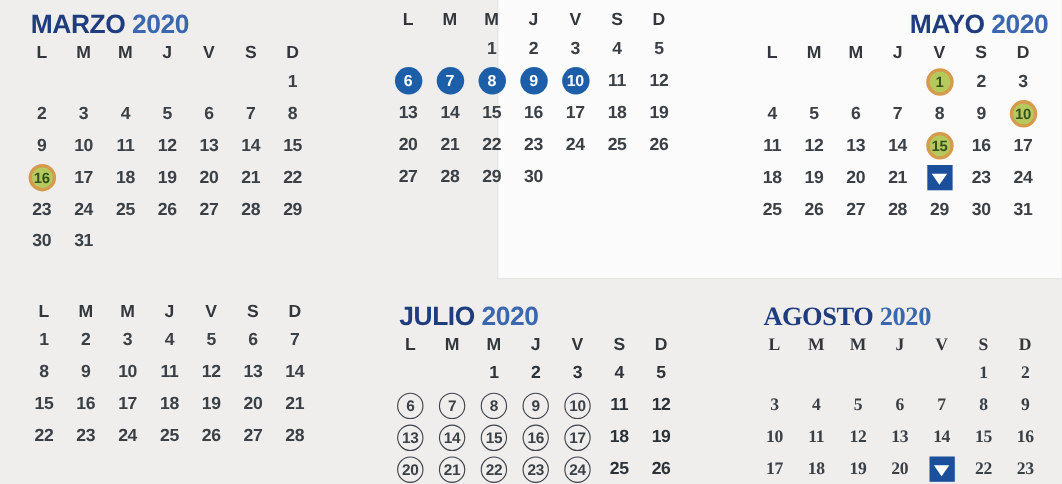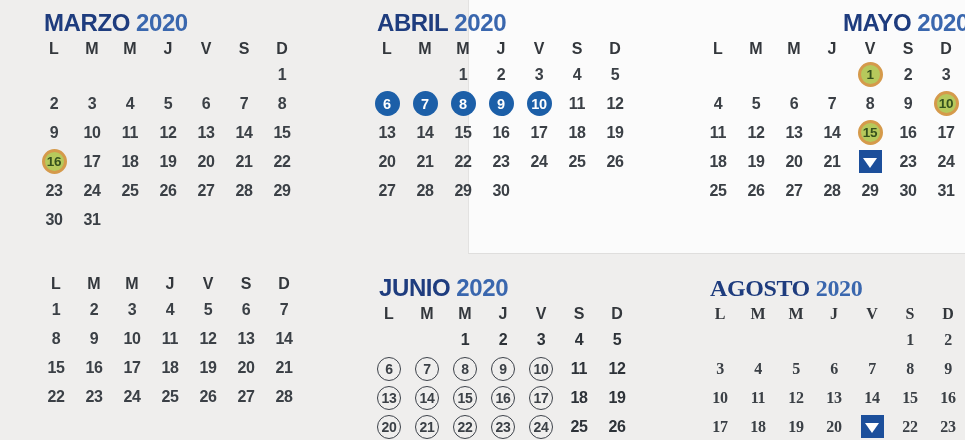--- a/index.html
+++ b/index.html
@@ -8,21 +8,20 @@
     width: 965px;
     height: 440px;
     overflow: hidden;
     background: var(--canvas, #efeeed);
     font-family: "Liberation Sans", "DejaVu Sans", sans-serif;
   }
   .canvas {
     position: relative;
     width: 849px;
     height: 440px;
-    margin-left: 16px;
   }
   .bg-card {
     position: absolute;
     left: 452px;
     top: 0;
     width: 513px;
     height: 253px;
     background: var(--card, #fbfbfb);
     border-left: 1px solid #e3e2e1;
     border-bottom: 1px solid #dfdedd;
@@ -249,23 +248,20 @@
           </span>
           <span class="cell"></span>
           <span class="cell"></span>
           <span class="cell"></span>
           <span class="cell"></span>
           <span class="cell"></span>
         </div>
   </div>
 
   <div class="month m1">
-    <div class="month-title">
-      <span class="month-name">ABRIL</span><span class="month-year">2020</span>
-    </div>
     <div class="weekday-row">
           <span class="wd">L</span>
           <span class="wd">M</span>
           <span class="wd">M</span>
           <span class="wd">J</span>
           <span class="wd">V</span>
           <span class="wd">S</span>
           <span class="wd">D</span>
         </div>
     <div class="days-grid">
@@ -576,21 +572,21 @@
             <span class="num">27</span>
           </span>
           <span class="cell">
             <span class="num">28</span>
           </span>
         </div>
   </div>
 
   <div class="month m4">
     <div class="month-title">
-      <span class="month-name">JUNIO</span><span class="month-year">2020</span>
+      <span class="month-name">JULIO</span><span class="month-year">2020</span>
     </div>
     <div class="weekday-row">
           <span class="wd">L</span>
           <span class="wd">M</span>
           <span class="wd">M</span>
           <span class="wd">J</span>
           <span class="wd">V</span>
           <span class="wd">S</span>
           <span class="wd">D</span>
         </div>

